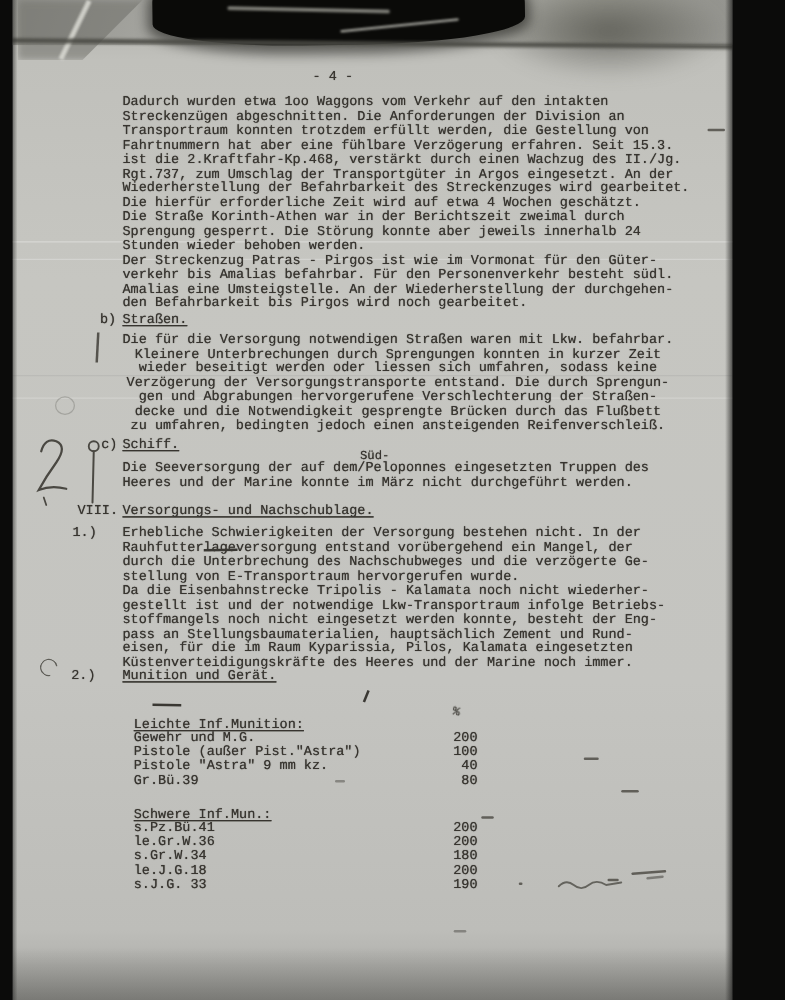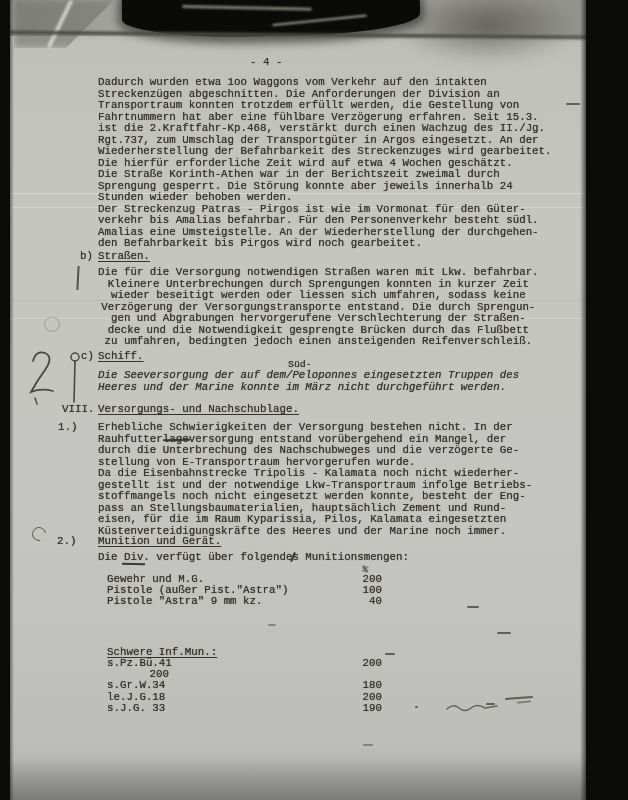--- a/index.html
+++ b/index.html
@@ -101,21 +101,21 @@
 Kleinere Unterbrechungen durch Sprengungen konnten in kurzer Zeit
 wieder beseitigt werden oder liessen sich umfahren, sodass keine
 Verzögerung der Versorgungstransporte entstand. Die durch Sprengun-
 gen und Abgrabungen hervorgerufene Verschlechterung der Straßen-
 decke und die Notwendigkeit gesprengte Brücken durch das Flußbett
 zu umfahren, bedingten jedoch einen ansteigenden Reifenverschleiß.</div>
 
   <div class="typed" style="left:81px;top:351px;">c)</div>
   <div class="typed heading" style="left:98px;top:351px;">Schiff.</div>
   <div class="typed small" style="left:288px;top:359px;">Süd-</div>
-  <div class="typed" style="left:98px;top:370px;font-style:italic;">Die Seeversorgung der auf dem/Peloponnes eingesetzten Truppen des
+  <div class="typed" style="left:98px;top:370px;">Die Seeversorgung der auf dem/Peloponnes eingesetzten Truppen des
 Heeres und der Marine konnte im März nicht durchgeführt werden.</div>
 
   <div class="typed" style="left:38px;top:404px;margin-left:24px;">VIII.</div>
   <div class="typed heading" style="left:98px;top:404px;text-align:center;">Versorgungs- und Nachschublage.</div>
 
   <div class="typed" style="left:58px;top:422px;">1.)</div>
   <div class="typed" style="left:98px;top:422px;">Erhebliche Schwierigkeiten der Versorgung bestehen nicht. In der
 Rauhfutterlageversorgung entstand vorübergehend ein Mangel, der
 durch die Unterbrechung des Nachschubweges und die verzögerte Ge-
 stellung von E-Transportraum hervorgerufen wurde.
@@ -123,50 +123,55 @@
 gestellt ist und der notwendige Lkw-Transportraum infolge Betriebs-
 stoffmangels noch nicht eingesetzt werden konnte, besteht der Eng-
 pass an Stellungsbaumaterialien, hauptsächlich Zement und Rund-
 eisen, für die im Raum Kyparissia, Pilos, Kalamata eingesetzten
 Küstenverteidigungskräfte des Heeres und der Marine noch immer.</div>
 
   <div class="strike" style="left:163px;top:439px;width:27px;transform:rotate(-1deg);"></div>
 
   <div class="typed" style="left:57px;top:536px;">2.)</div>
   <div class="typed heading" style="left:98px;top:536px;">Munition und Gerät.</div>
-  <div class="typed" style="left:98px;top:552px;">Die Div. verfügt über folgendes Munitionsmengen:</div>
 
   <div class="strike" style="left:292px;top:552px;width:2px;height:10px;transform:rotate(22deg);"></div>
 
   <div class="strike" style="left:122px;top:563px;width:23px;transform:rotate(1deg);"></div>
 
   <div class="typed small" style="left:362px;top:564px;transform:rotate(12deg);color:#46443f;">%</div>
 
   <div class="mtable" style="top:574px;">
+    <div class="hdr">Leichte Inf.Munition:</div>
     <div class="trow">
       <span class="tname">Gewehr und M.G.</span>
       <span class="tval">200</span>
     </div>
     <div class="trow">
       <span class="tname">Pistole (außer Pist."Astra")</span>
       <span class="tval">100</span>
     </div>
     <div class="trow">
       <span class="tname">Pistole "Astra" 9 mm kz.</span>
       <span class="tval">40</span>
     </div>
+    <div class="trow">
+      <span class="tname">Gr.Bü.39</span>
+      <span class="tval">80</span>
+    </div>
   </div>
 
   <div class="mtable" style="top:646px;">
     <div class="hdr">Schwere Inf.Mun.:</div>
     <div class="trow">
       <span class="tname">s.Pz.Bü.41</span>
       <span class="tval">200</span>
     </div>
     <div class="trow">
+      <span class="tname">le.Gr.W.36</span>
       <span class="tval">200</span>
     </div>
     <div class="trow">
       <span class="tname">s.Gr.W.34</span>
       <span class="tval">180</span>
     </div>
     <div class="trow">
       <span class="tname">le.J.G.18</span>
       <span class="tval">200</span>
     </div>

